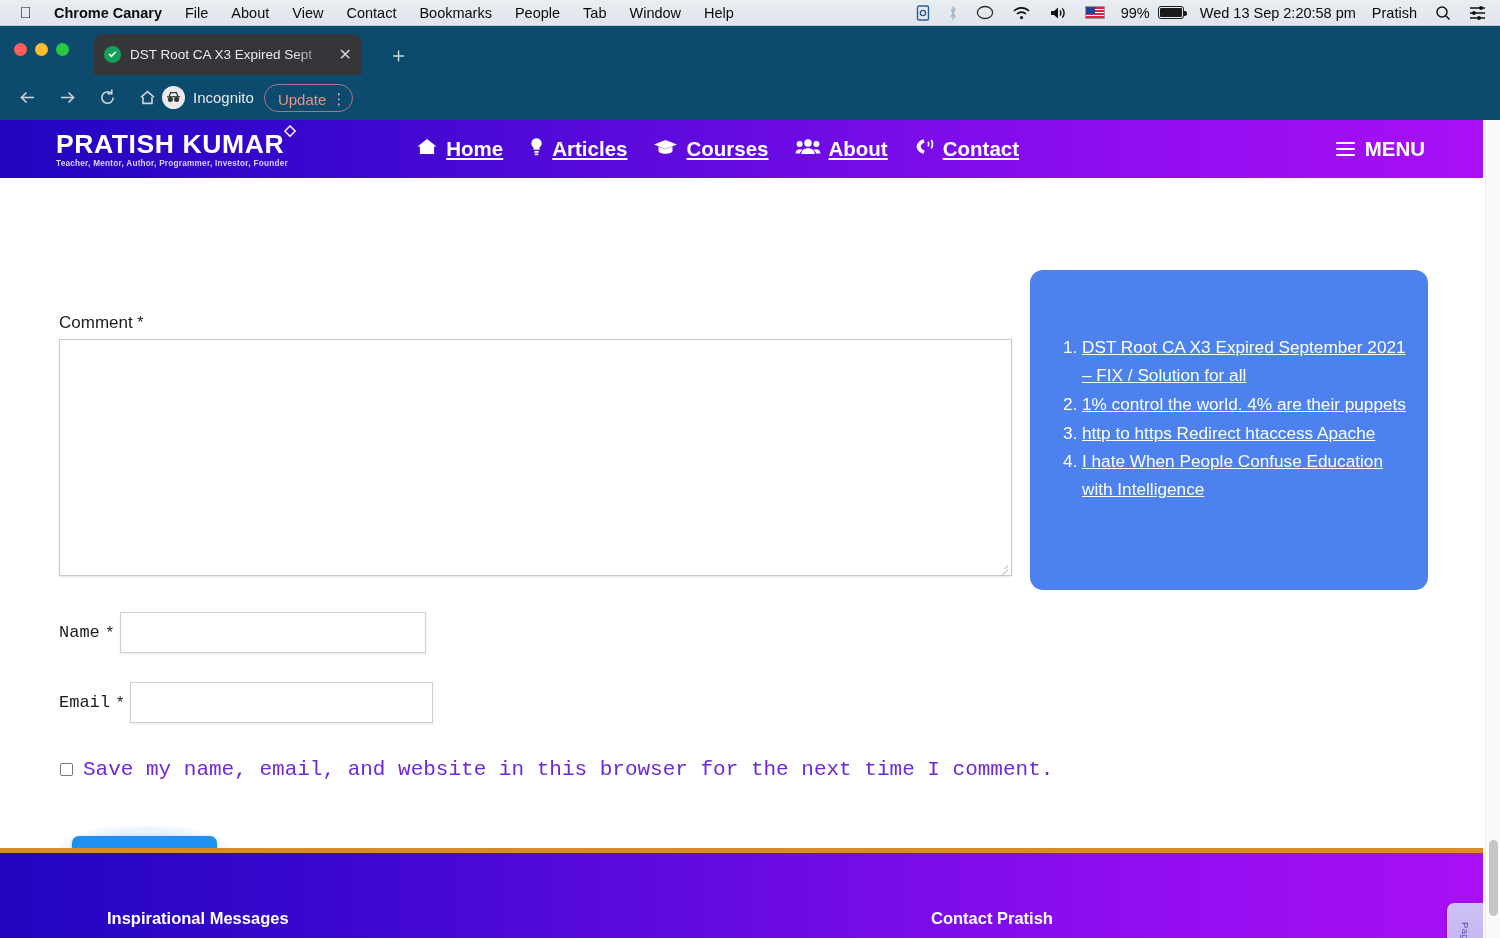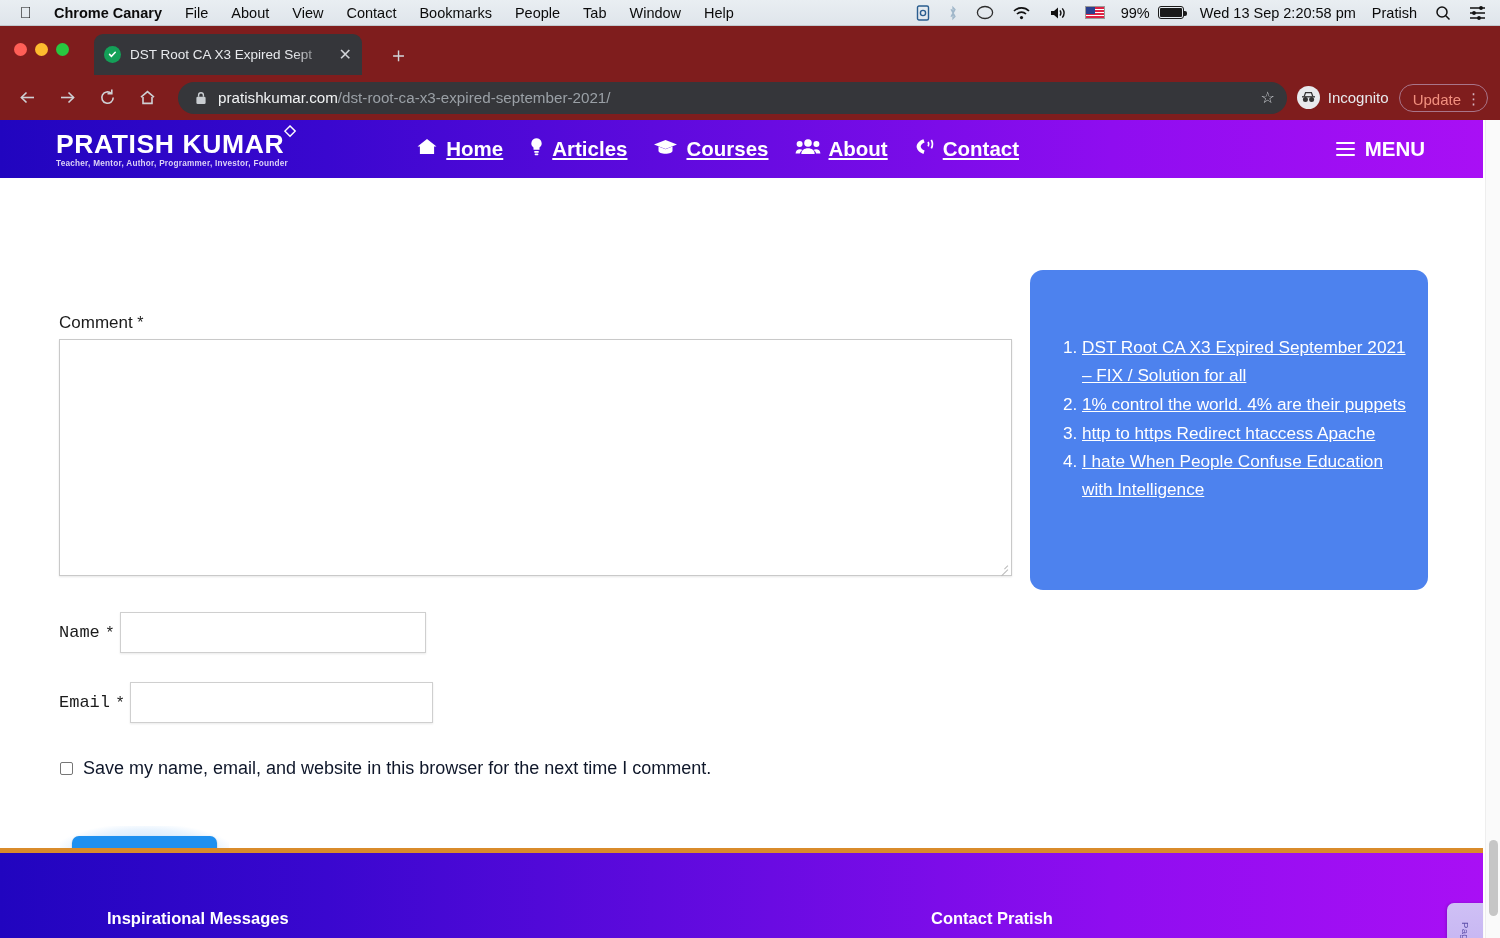--- a/index.html
+++ b/index.html
@@ -26,21 +26,21 @@
 
   .flagicon{ width:20px; height:13px; position:relative; display:inline-block;
     background:linear-gradient(to bottom,#d24 0 14%,#fff 14% 28%,#d24 28% 42%,#fff 42% 56%,#d24 56% 70%,#fff 70% 84%,#d24 84% 100%);
     border:1px solid #999; }
   .flagicon:before{ content:""; position:absolute; left:0; top:0; width:9px; height:7px; background:#2a3f8f; }
   .batt{ width:26px; height:13px; border:1.6px solid #1a1a1a; border-radius:3px; position:relative; display:inline-block; }
   .batt:after{ content:""; position:absolute; right:-4px; top:3.5px; width:2.5px; height:5px; background:#1a1a1a; border-radius:0 2px 2px 0; }
   .batt i{ position:absolute; left:1.3px; top:1.3px; bottom:1.3px; width:90%; background:#1a1a1a; border-radius:1px; display:block; }
 
   
-  #chrome{ position:absolute; left:0; top:26px; width:1500px; height:94px; background:#7f1d1d; }
+  #chrome{ position:absolute; left:0; top:26px; width:1500px; height:94px; background:#0c4a6e; }
   #tabstrip{ position:relative; height:49px; }
   .lights{ position:absolute; left:14px; top:17px; display:flex; gap:8px; }
   .lights span{ width:13px; height:13px; border-radius:50%; display:block; }
   #tab{
     position:absolute; left:94px; top:8px; width:268px; height:41px;
     background:#35363a; border-radius:9px 9px 0 0;
     display:flex; align-items:center; padding:0 10px;
   }
   #tab .favicon{ width:17px; height:17px; border-radius:50%; background:#14a058;
      display:flex; align-items:center; justify-content:center; flex:0 0 auto; margin-right:9px;}
@@ -115,21 +115,21 @@
   .fieldrow .label{ margin-right:7px;font-family:Liberation Mono, monospace; }
   .fieldrow input{
     width:306px; height:41px; background:#fff; border:1px solid #cfcfcf;
     box-shadow:0 1px 2px rgba(0,0,0,.09); font-size:16px; padding:0 8px;
     font-family:"Liberation Sans", sans-serif;
   }
   #emailRow input{ width:303px; }
 
   #saveRow{ position:absolute; left:60px; top:638px; display:flex; align-items:center; }
   #saveRow .cb{ width:13px; height:13px; border:1px solid #767676; background:#fff; border-radius:2px; margin-right:10px; }
-  #saveRow .txt{ font-size:18px; color:#0f172a; }
+  #saveRow .txt{ font-size:21px; color:#6d28d9;font-family:Liberation Mono, monospace; }
 
   #postWrap{ position:absolute; left:60px; top:706px; padding:10px 12px; border-radius:8px;
     background:radial-gradient(ellipse at center,rgba(120,185,250,.55) 0%,rgba(130,190,250,.18) 62%,rgba(255,255,255,0) 78%); }
   #postBtn{
     background:#1e90f0; color:#fff; border:none; border-radius:7px;
     font-size:16.5px; padding:9px 18px; font-family:"Liberation Sans", sans-serif;
     box-shadow:0 1px 2px rgba(0,0,0,.25);
   }
 
   #errBox{
@@ -295,30 +295,20 @@
           </svg>
       </span>
       <span class="navbtn">
         <svg width="19" height="19" viewBox="0 0 19 19">
             <path d="M3 9.2 L9.5 3.6 L16 9.2" fill="none" stroke="currentColor" stroke-width="1.6"></path>
             <path d="M5 9 V15.4 H14 V9" fill="none" stroke="currentColor" stroke-width="1.6"></path>
           </svg>
       </span>
     </div>
 
-    <div id="omnibox">
-      <span class="lock">
-        <svg width="12" height="14" viewBox="0 0 12 14">
-            <rect x="1.4" y="5.8" width="9.2" height="7.2" rx="1.3" fill="#c9cdd1"></rect>
-            <path d="M3.6 5.8V4.1a2.4 2.4 0 0 1 4.8 0v1.7" fill="none" stroke="#c9cdd1" stroke-width="1.4"></path>
-          </svg>
-      </span>
-      <span class="url"><b>pratishkumar.com</b><span>/dst-root-ca-x3-expired-september-2021/</span></span>
-      <span class="star">☆</span>
-    </div>
 
     <div id="incog">
       <span class="badge">
         <svg width="17" height="17" viewBox="0 0 17 17">
             <path d="M4.2 7.4 L5.6 3.6 h5.8 l1.4 3.8" fill="none" stroke="#333" stroke-width="1.3"></path>
             <circle cx="5.4" cy="10.4" r="2.5" fill="#333"></circle>
             <circle cx="11.6" cy="10.4" r="2.5" fill="#333"></circle>
             <line x1="2" y1="7.8" x2="15" y2="7.8" stroke="#333" stroke-width="1.3"></line>
           </svg>
       </span>

